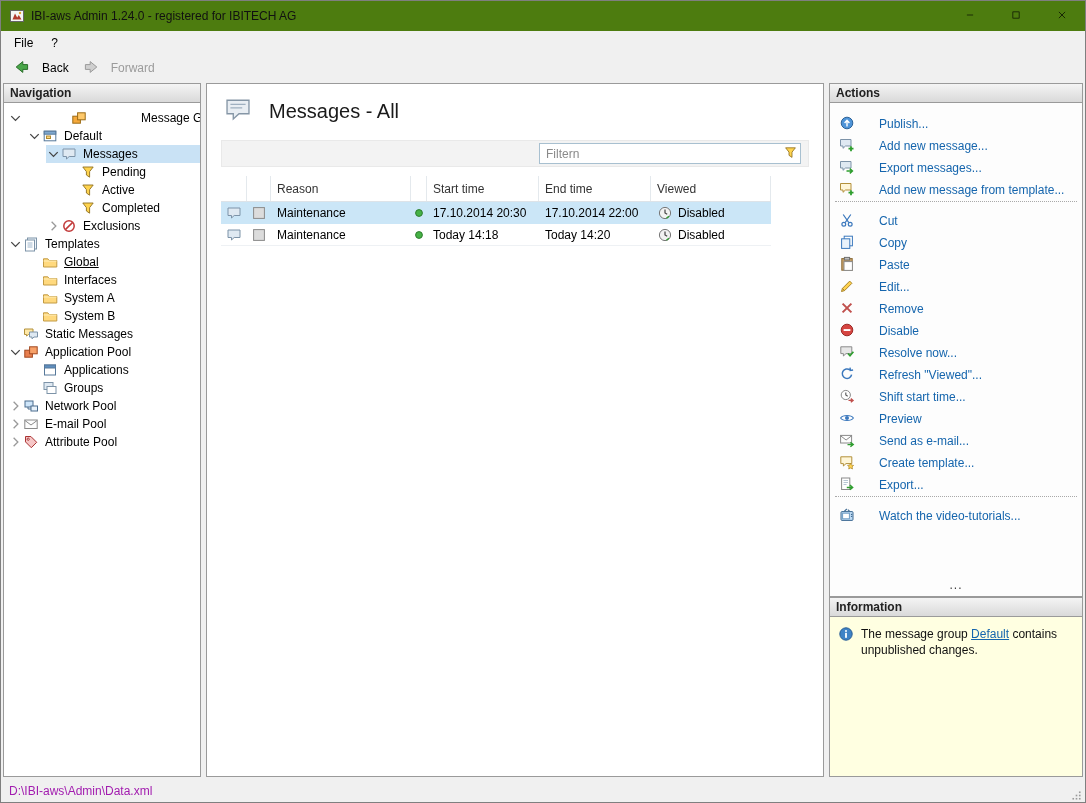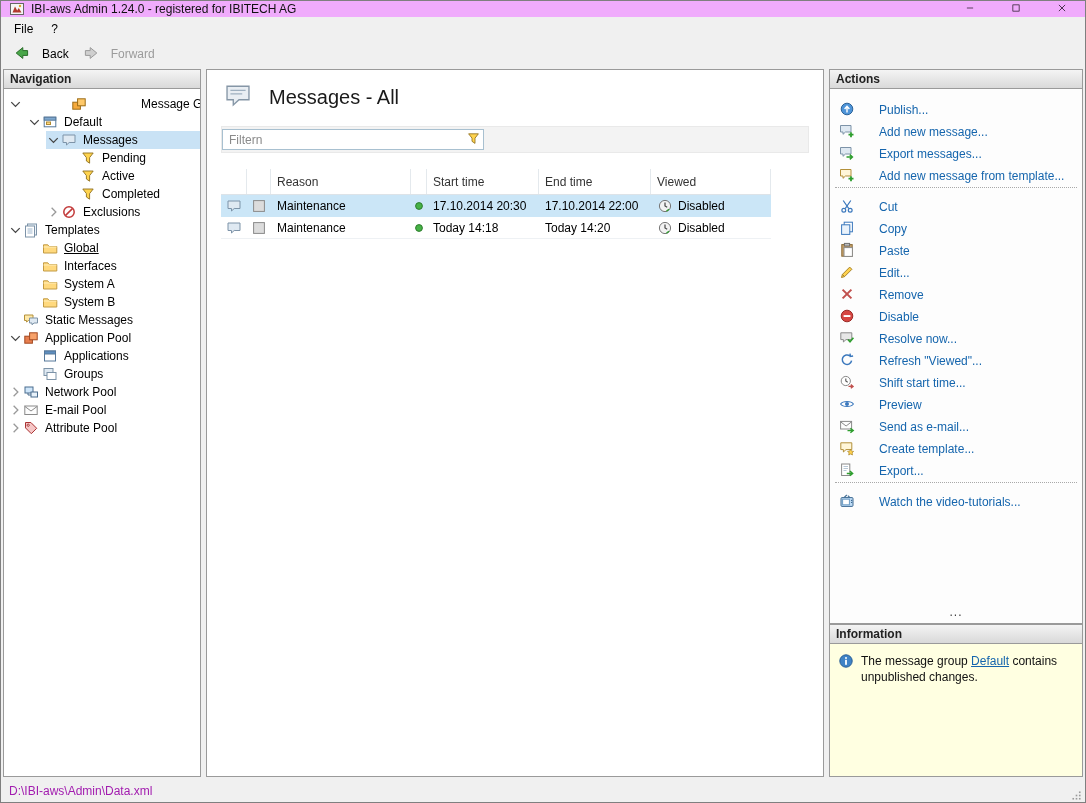--- a/index.html
+++ b/index.html
@@ -2,21 +2,21 @@
 <html><head>
 <meta charset="utf-8">
 <style>
   * { box-sizing: border-box; margin: 0; padding: 0; }
   html,body { width:1086px; height:803px; }
   body { font-family:"Liberation Sans","DejaVu Sans",sans-serif; font-size:12px; color:#000; background:#f0f0f0; }
 
   .window { width:1086px; height:803px; border:1px solid #7f7f7f; display:flex; flex-direction:column; background:#f0f0f0; }
 
   
-  .titlebar { height:16px; background:#f0abfc; display:flex; align-items:center; flex:none; }
+  .titlebar { height:30px; background:#4d7c0f; display:flex; align-items:center; flex:none; }
   .app-icon { width:16px; height:16px; margin:0 6px 0 8px; display:flex; }
   .title { font-size:12px; color:#111; }
   .caption-buttons { margin-left:auto; display:flex; height:30px; }
   .cap-btn { width:46px; height:30px; display:flex; align-items:center; justify-content:center; }
 
   
   .menubar { height:24px; display:flex; align-items:center; padding-left:4px; background:#f0f0f0; flex:none; }
   .menu-item { padding:3px 9px; }
   .toolbar { height:26px; display:flex; align-items:center; padding-left:6px; background:#f0f0f0; flex:none; }
   .tool-btn { display:flex; align-items:center; gap:12px; padding:2px 7px; }
@@ -32,21 +32,21 @@
   .tree-row { height:18px; display:flex; align-items:center; }
   .tree-row.selected { background:#c9e2f5; }
   .chev { width:15px; height:16px; display:flex; align-items:center; justify-content:center; flex:none; }
   .ticon { width:18px; height:16px; display:flex; align-items:center; flex:none; }
   .tlabel { padding:0 4px; white-space:nowrap; }
 
   
   .content-panel { flex:1; border:1px solid #9a9a9a; background:#fff; display:flex; flex-direction:column; min-width:0; }
   .content-title { display:flex; align-items:center; gap:16px; padding:12px 0 6px 16px; }
   .ctitle { font-size:20px; color:#1a1a1a; }
-  .filter-band { margin:8px 14px 16px 14px; height:27px; background:#f3f3f3; border:1px solid #e9e9e9; display:flex; justify-content:flex-start; flex:none; }
+  .filter-band { margin:8px 14px 9px 14px; height:27px; background:#f3f3f3; border:1px solid #e9e9e9; display:flex; justify-content:flex-end; flex:none; }
   .filter-box { width:262px; height:21px; margin:2px 7px 0 0; position:relative; }
   .filter-box input { width:100%; height:100%; border:1px solid #a8c0d0; padding:0 22px 0 6px; font:12px "Liberation Sans","DejaVu Sans",sans-serif; color:#333; background:#fff; outline:none; }
   .filter-box input::placeholder { color:#8a8a8a; }
   .fic { position:absolute; right:3px; top:2px; }
   .lheader, .lrow { display:grid; grid-template-columns:26px 24px 140px 16px 112px 112px 120px; width:550px; margin:0 14px; }
   .lheader { border-bottom:1px solid #dde3e8; flex:none; }
   .hc { height:25px; display:flex; align-items:center; padding:0 6px; border-right:1px solid #e4e9ed; color:#333; background:#fff; white-space:nowrap; }
   .lrow { height:22px; }
   .lrow.sel { background:#cbe6f7; }
   .lrow:not(.sel) { border-bottom:1px solid #eef1f4; }
@@ -56,21 +56,21 @@
 
   
   .right-col { width:254px; flex:none; display:flex; flex-direction:column; }
   .actions-panel { flex:1; display:flex; flex-direction:column; min-height:0; }
   .actions-body { background:#fdfdfd; display:flex; flex-direction:column; padding-top:6px; }
   .action { height:22px; display:flex; align-items:flex-end; gap:24px; padding-left:9px; flex:none; }
   .alab { color:#1565ad; white-space:nowrap; }
   .aic { width:16px; height:16px; display:flex; flex:none; }
   .sep { border-top:1px dotted #a9a9a9; margin:4px 5px; flex:none; }
   .overflow { margin-top:auto; text-align:center; color:#3a3a3a; padding:2px 0 4px 0; letter-spacing:1px; }
-  .info-panel { height:153px; flex:none; display:flex; flex-direction:column;border-radius:26px; }
+  .info-panel { height:180px; flex:none; display:flex; flex-direction:column;border-radius:26px; }
   .info-body { background:#ffffe1; display:flex; gap:7px; padding:9px 8px; }
   .iic { width:16px; height:16px; flex:none; }
   .itext { line-height:1.35; color:#111; }
   .ilink { color:#1565ad; text-decoration:underline; cursor:pointer; }
 
   
   .statusbar { height:23px; background:#f0f0f0; display:flex; align-items:center; padding:0 2px 0 8px; flex:none; color:#a21caf; }
   .grip { margin-left:auto; align-self:flex-end; display:flex; }
 </style>
 </head>

